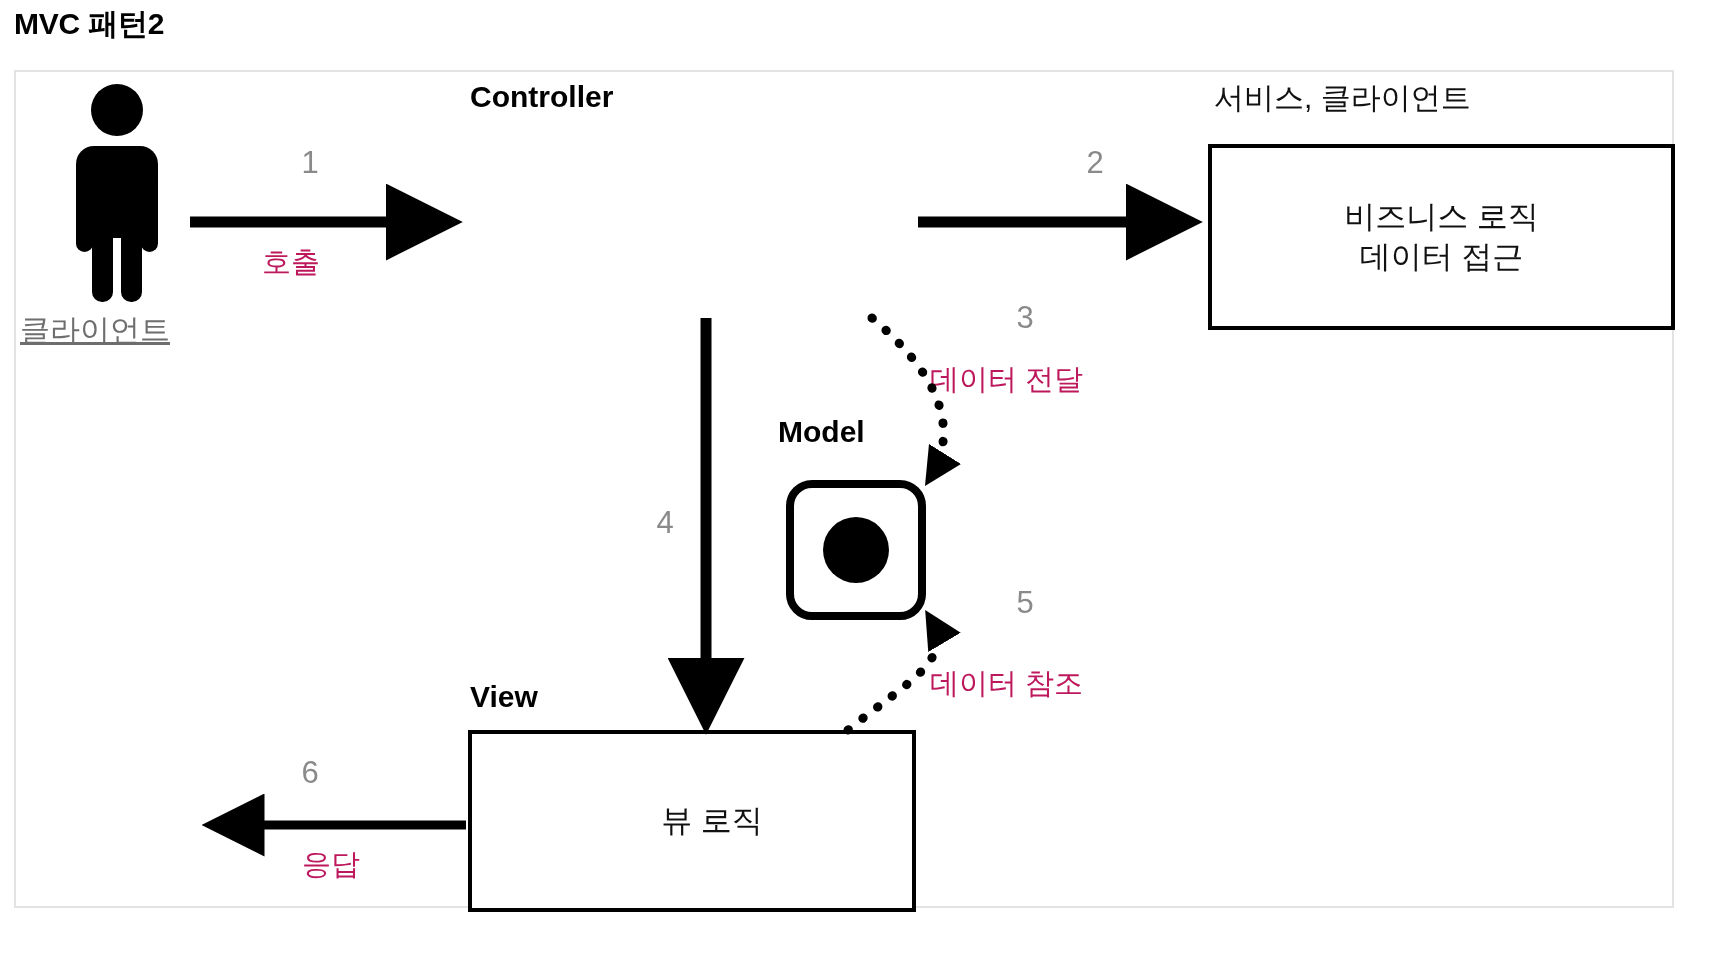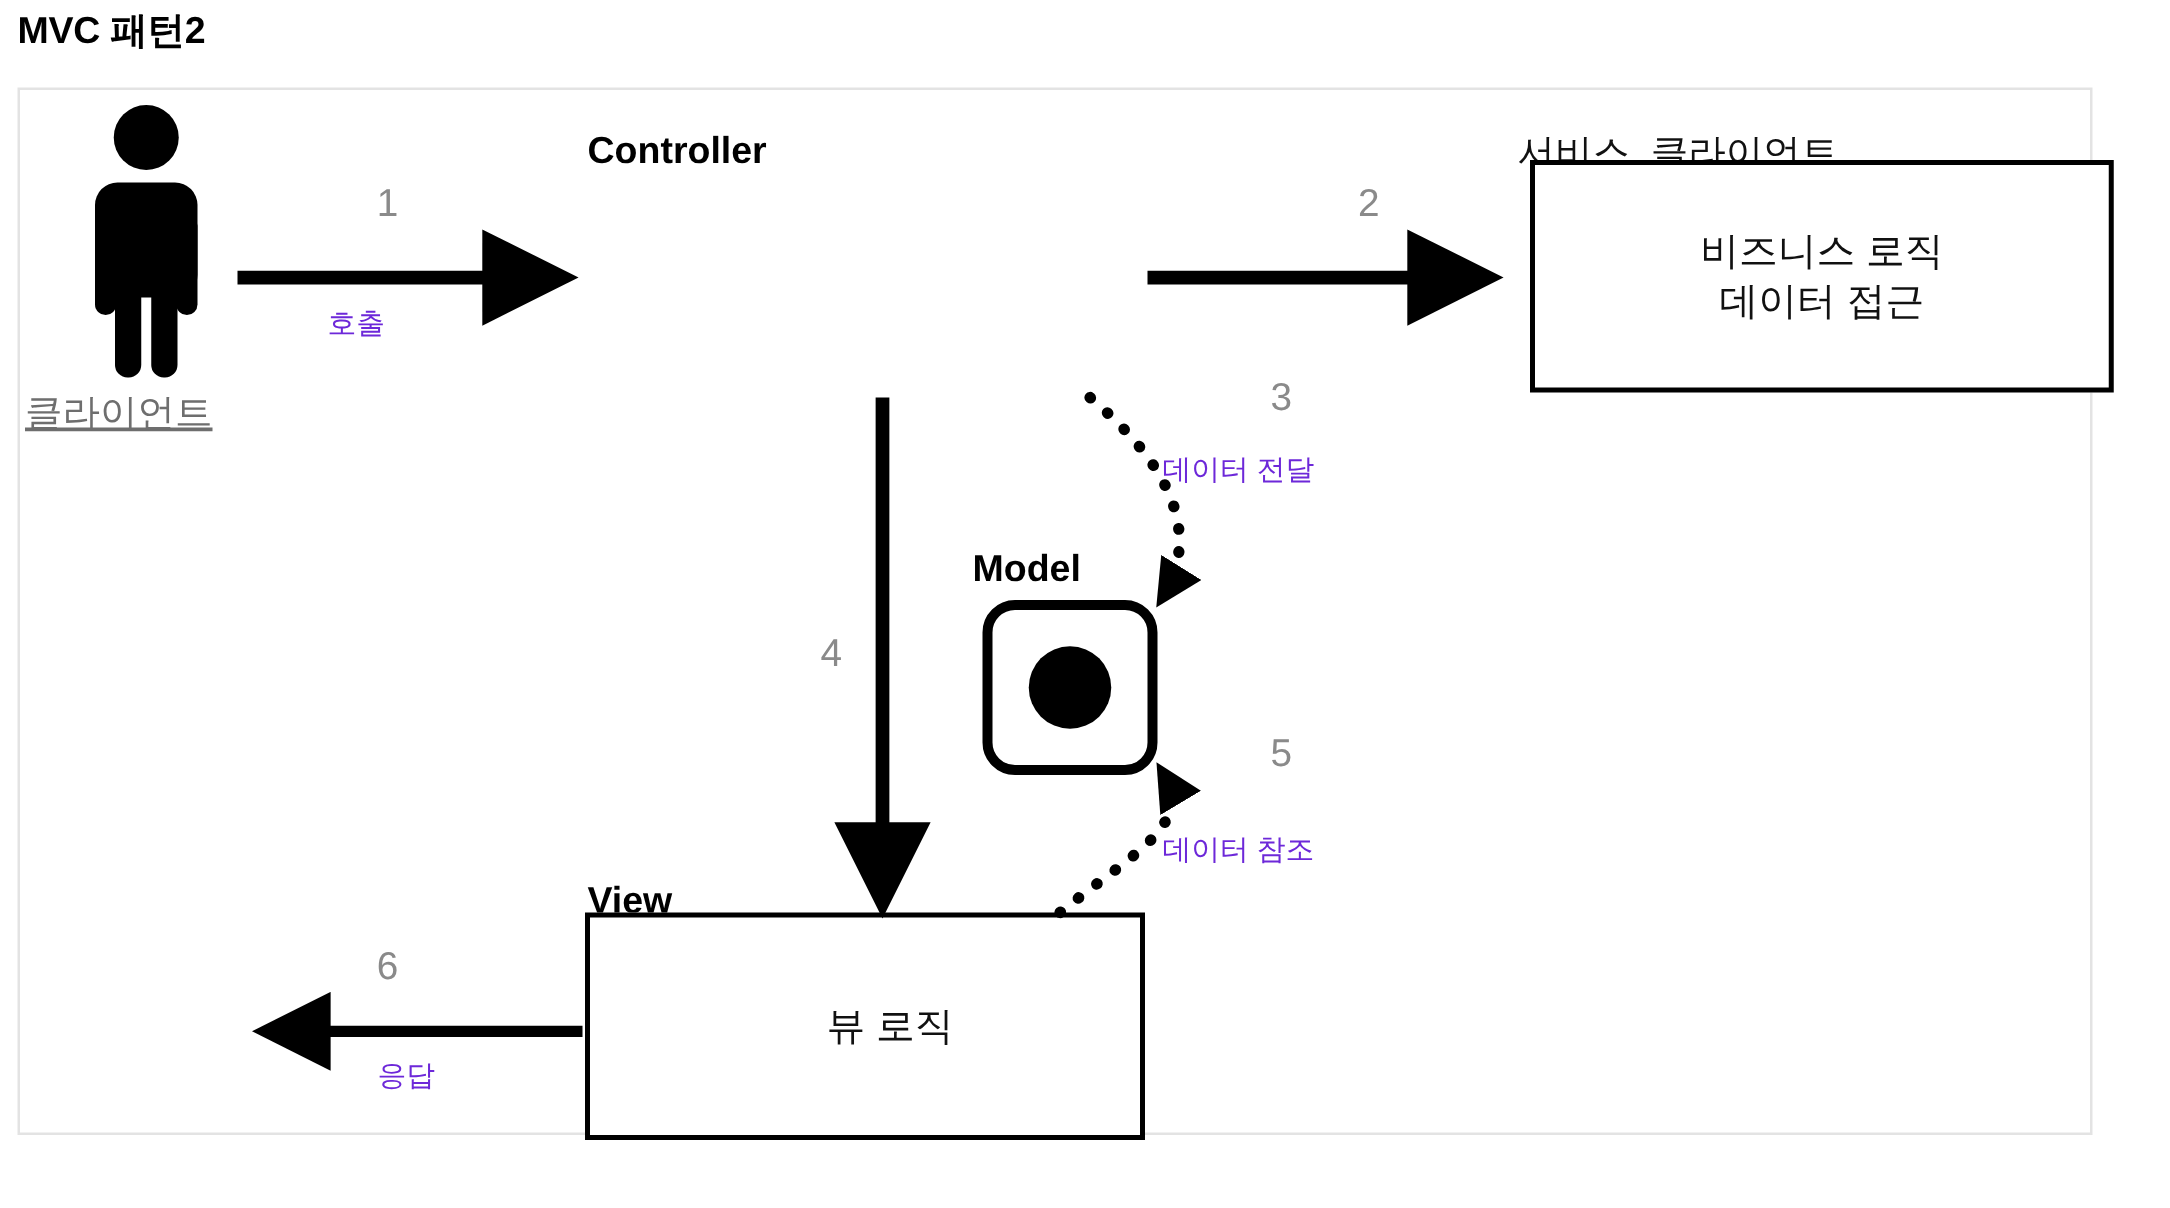--- a/index.html
+++ b/index.html
@@ -63,31 +63,30 @@
     line-height: 1.28;
     text-align: center;
     white-space: nowrap;
   }
   .node-caption {
     position: absolute;
     font-size: 30px;
     font-weight: bold;
     color: #000000;
     white-space: nowrap;
-    margin-top: 24px;
   }
   .node-caption.kr-cap {
     font-weight: normal;
     color: #111111;
     font-size: 30px;
   }
   .edge-label {
     position: absolute;
-    font-size: 23px;
-    color: #6d28d9;
+    font-size: 29px;
+    color: #be185d;
     white-space: nowrap;
     text-align: center;
   }
   .edge-label.num {
     font-size: 31px;
     color: #8a8a8a;
   }
   #client-figure {
     position: absolute;
     left: 62px;
@@ -143,21 +142,21 @@
       <rect x="30" y="130" width="21" height="88" rx="10" ry="10" fill="#000000"></rect>
       <rect x="59" y="130" width="21" height="88" rx="10" ry="10" fill="#000000"></rect>
       <rect x="30" y="126" width="50" height="22" fill="#000000"></rect>
     </svg>
   </div>
   <div id="client-label">클라이언트</div>
 
   <div class="node-caption" style="left:470px; top:80px;">Controller</div>
 
   <div class="node-caption kr-cap" style="left:1214px; top:78px;">서비스, 클라이언트</div>
-  <div class="node-box" id="service-box" style="left:1208px; top:128px; width:467px; height:186px;margin-left:16px;">
+  <div class="node-box" id="service-box" style="left:1208px; top:144px; width:467px; height:186px;">
     <div class="node-inner-text">비즈니스 로직</div>
     <div class="node-inner-text">데이터 접근</div>
   </div>
 
   <div class="node-caption" style="left:778px; top:415px;">Model</div>
   <div id="model-node">
     <div id="model-dot"></div>
   </div>
 
   <div class="node-caption" style="left:470px; top:680px;">View</div>

